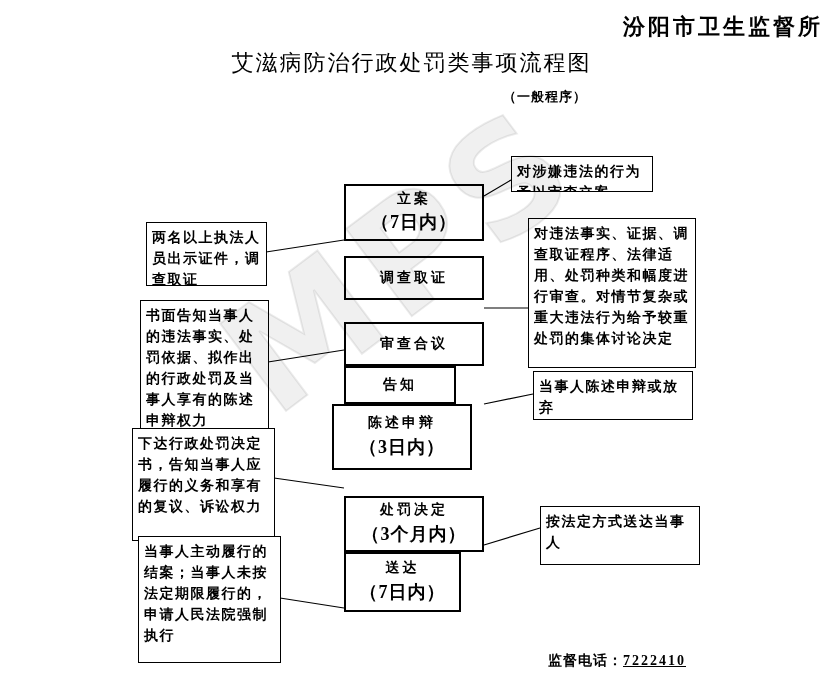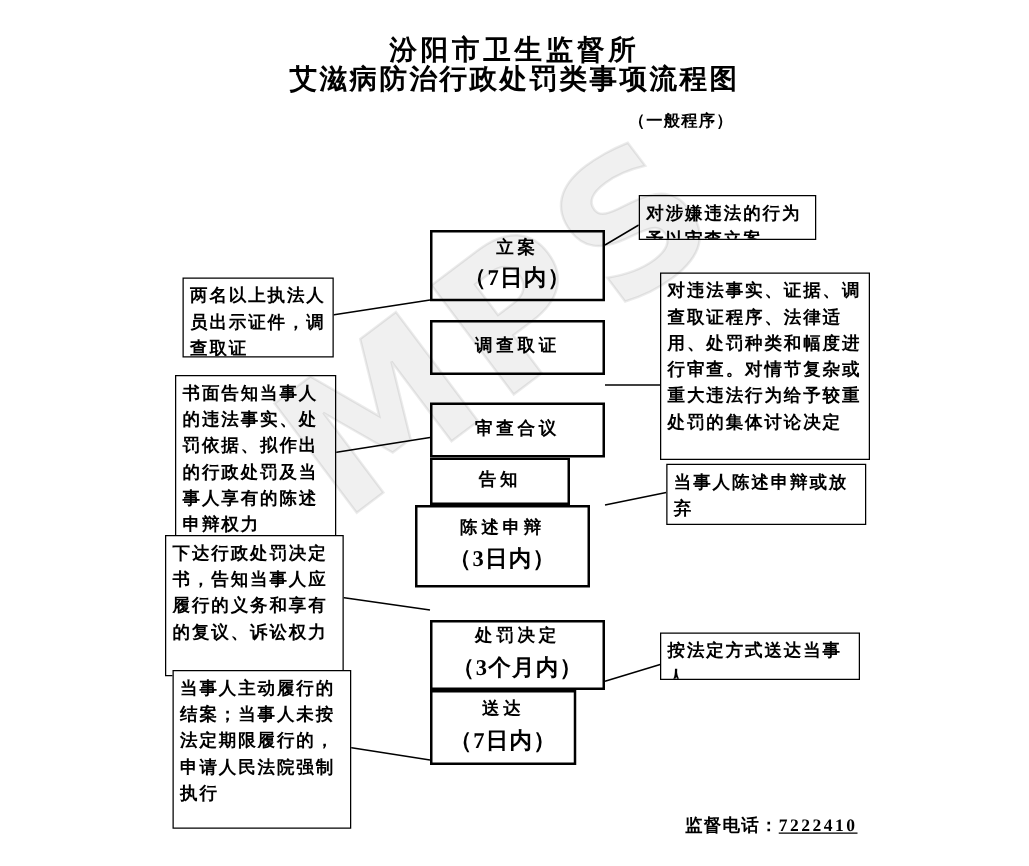--- a/index.html
+++ b/index.html
@@ -1,23 +1,23 @@
 <!DOCTYPE html>
 <html><head>
 <meta charset="utf-8">
 <style>
   * { margin:0; padding:0; box-sizing:border-box; }
   html,body { background:#ffffff; }
   body { font-family:"Liberation Serif","DejaVu Serif",serif; color:#000; }
   .page { position:relative; width:823px; height:693px; background:#fff; overflow:hidden; }
 
-  .title1 { position:absolute; top:12px; left:0; width:100%; text-align:center;
-            font-size:22px; font-weight:bold; letter-spacing:3px;margin-top:13px; }
+  .title1 { position:absolute; top:12px; left:0; width:100%; text-align:right;
+            font-size:22px; font-weight:bold; letter-spacing:3px; }
   .title2 { position:absolute; top:48px; left:0; width:100%; text-align:center;
-            font-size:22px; font-weight:bold; letter-spacing:2px; }
+            font-size:22px; font-weight:normal; letter-spacing:2px; }
   .subtitle { position:absolute; top:88px; left:470px; width:150px; text-align:center;
             font-size:13px; font-weight:bold; letter-spacing:1px; }
 
   .fbox { position:absolute; border:2px solid #000; background:#fff;
           display:flex; flex-direction:column; align-items:center; justify-content:center;
           font-size:14px; font-weight:bold; letter-spacing:3px; line-height:1.55; text-align:center;margin-top:36px; }
   .fbox .sub { font-size:18px; letter-spacing:1px; }
 
   .note { position:absolute; border:1px solid #000; background:#fff; padding:4px 5px;
           font-size:14px; font-weight:bold; letter-spacing:1.5px; line-height:1.5;
@@ -99,21 +99,21 @@
     <span class="sub">（7日内）</span>
   </div>
 
 
   <div class="note" style="left:511px;top:156px;width:142px;height:36px">对涉嫌违法的行为予以审查立案。</div>
   <div class="note" style="left:146px;top:222px;width:121px;height:64px">两名以上执法人员出示证件，调查取证</div>
   <div class="note" style="left:528px;top:218px;width:168px;height:150px">对违法事实、证据、调查取证程序、法律适用、处罚种类和幅度进行审查。对情节复杂或重大违法行为给予较重处罚的集体讨论决定</div>
   <div class="note" style="left:140px;top:300px;width:129px;height:133px">书面告知当事人的违法事实、处罚依据、拟作出的行政处罚及当事人享有的陈述申辩权力</div>
   <div class="note" style="left:533px;top:371px;width:160px;height:49px">当事人陈述申辩或放弃</div>
   <div class="note" style="left:132px;top:428px;width:143px;height:113px">下达行政处罚决定书，告知当事人应履行的义务和享有的复议、诉讼权力</div>
-  <div class="note" style="left:528px;top:506px;width:160px;height:38px">按法定方式送达当事人</div>
+  <div class="note" style="left:540px;top:506px;width:160px;height:59px">按法定方式送达当事人</div>
   <div class="note" style="left:138px;top:536px;width:143px;height:127px">当事人主动履行的结案；当事人未按法定期限履行的，申请人民法院强制执行</div>
 
   <div class="footer">
     <span>监督电话：</span><span class="num">7222410</span>
   </div>
 
   <div class="watermark">MPS</div>
 
 </div>
 

